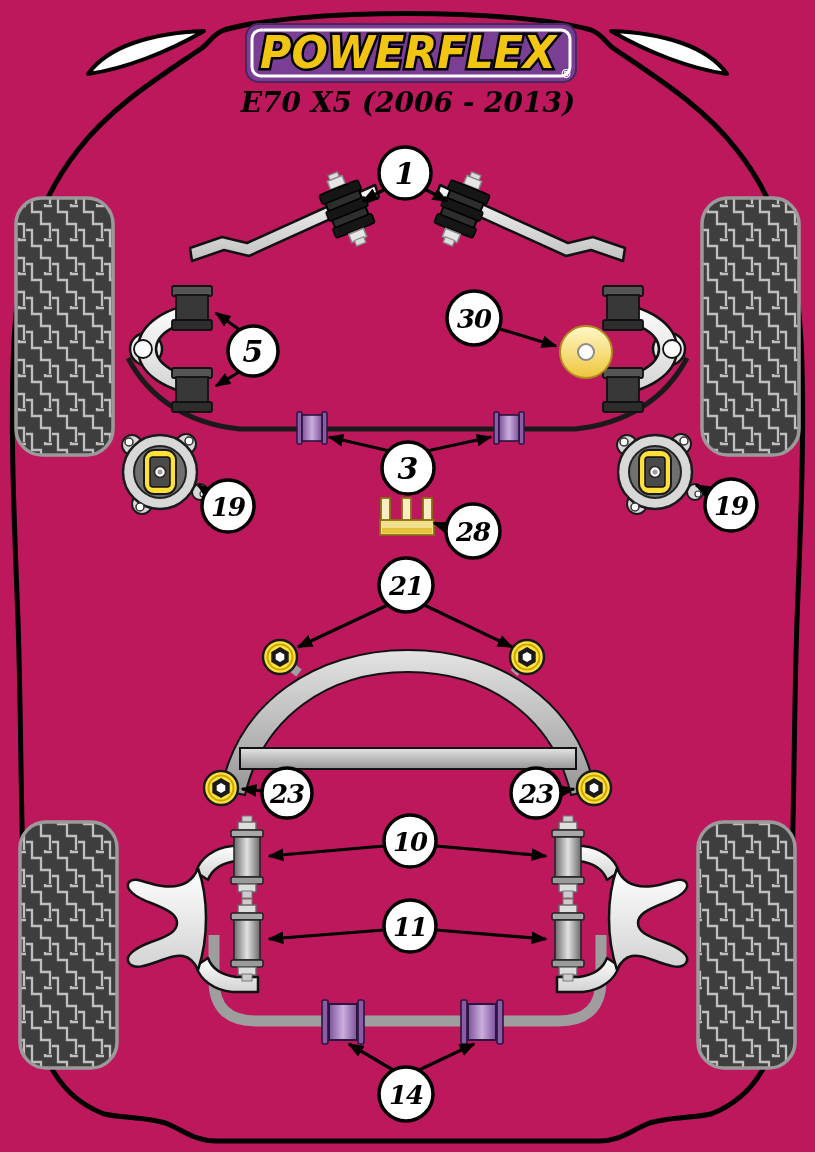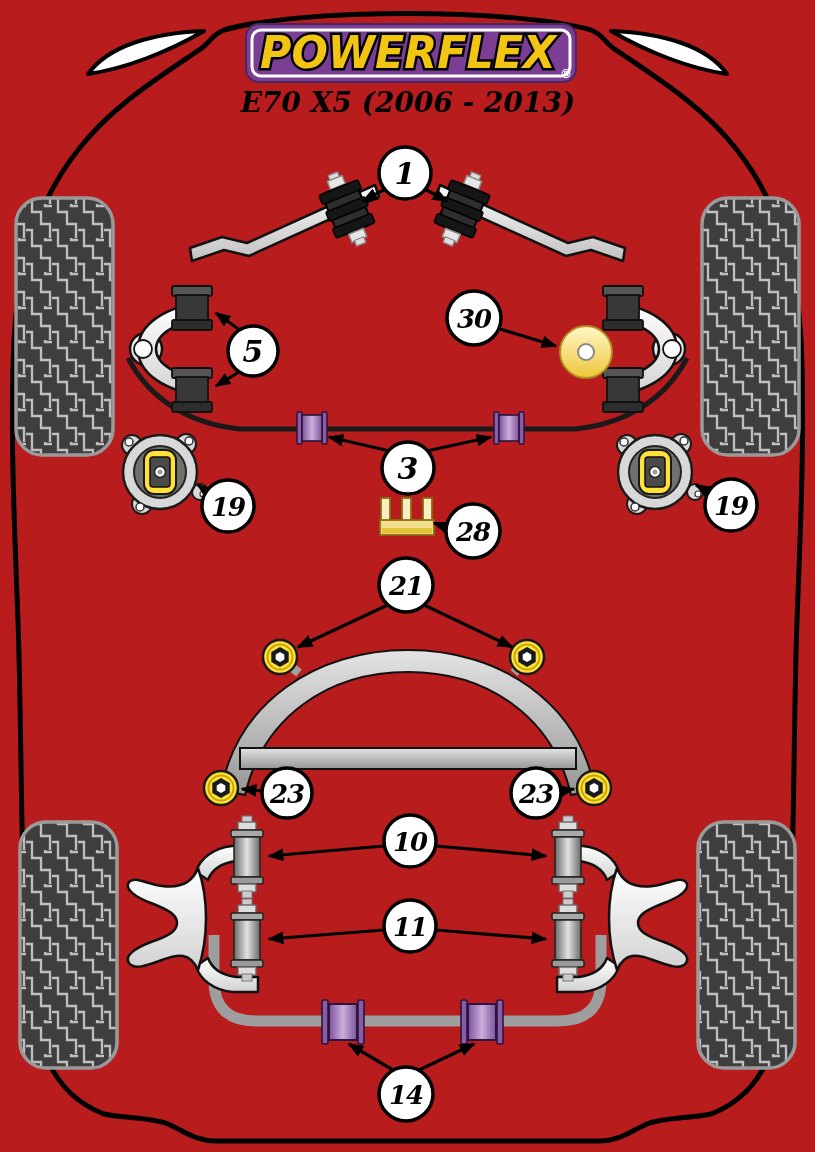--- a/index.html
+++ b/index.html
@@ -1,16 +1,16 @@
 <!DOCTYPE html>
 <html><head>
 <meta charset="utf-8">
 <style>
   html,body{margin:0;padding:0;background:#ffffff;}
-  .stage{position:relative;width:815px;height:1152px;background:#b91c1c;overflow:hidden;}
+  .stage{position:relative;width:815px;height:1152px;background:#be185d;overflow:hidden;}
   svg{display:block;}
   .outline{fill:none;stroke:#000;stroke-width:5;stroke-linejoin:round;stroke-linecap:round;}
   .leaf{fill:#fff;stroke:#000;stroke-width:4;stroke-linejoin:round;}
   .tire{fill:url(#tread);stroke:#9a9a9a;stroke-width:3.5;}
   .co-circle{fill:#fff;stroke:#000;stroke-width:3.5;}
   .co-num{font-family:"DejaVu Serif",serif;font-style:italic;font-weight:bold;font-size:30px;text-anchor:middle;fill:#000;}
   .co-num2{font-size:26px;letter-spacing:-1px;}
   .arrow{stroke:#000;stroke-width:3.2;fill:none;marker-end:url(#ah);}
   .logo-box{fill:#7a3f94;stroke:#4a2760;stroke-width:2;}
   .logo-inner{fill:none;stroke:#fff;stroke-width:3;}

